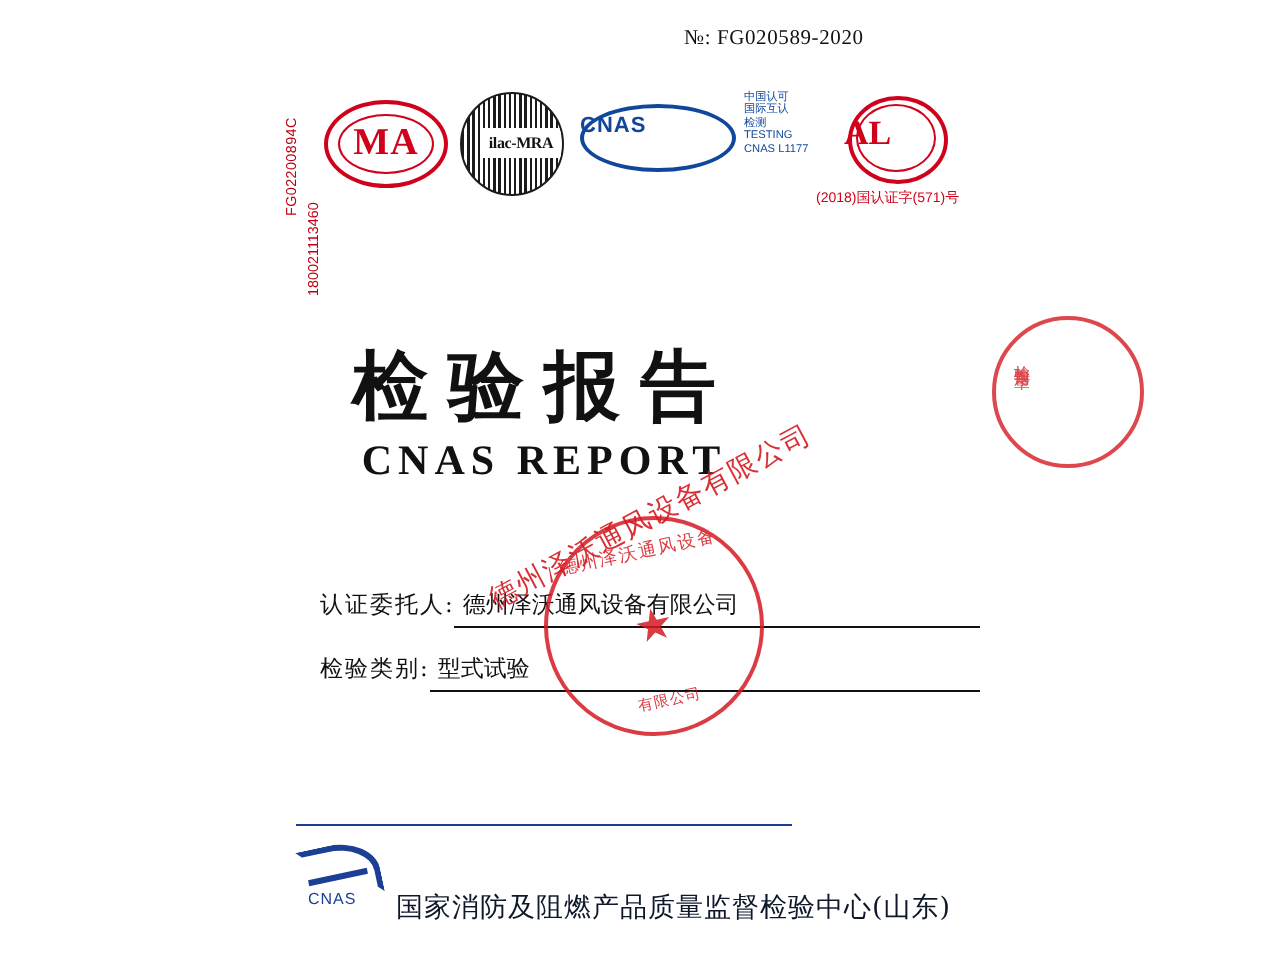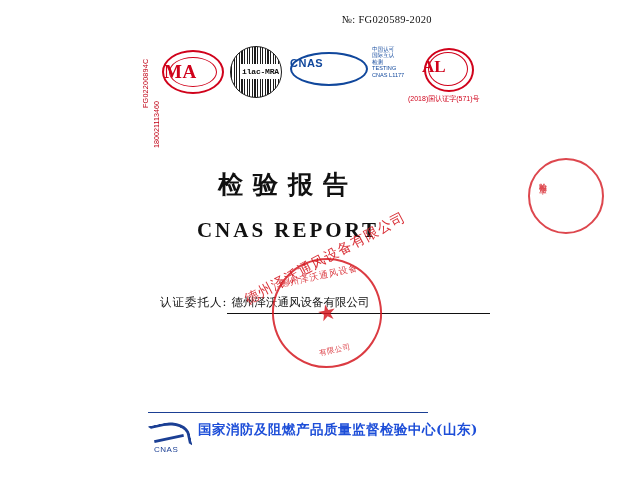--- a/index.html
+++ b/index.html
@@ -15,21 +15,20 @@
     color: #111;
     position: relative;
   }
 
   
   .page {
     position: absolute;
     left: 0; top: 0;
     width: 544px; height: 480px;
     background: #fff;
-    padding-left: 32px;
   }
 
   
   .report-no {
     position: absolute;
     top: 14px;
     left: 342px;
     font-size: 10.5px;
     letter-spacing: 0.3px;
     color: #111;
@@ -83,20 +82,21 @@
     width: 58px; height: 40px;
     border: 2.2px solid #d0021b;
     border-radius: 50%;
     color: #d0021b;
     font-family: "Liberation Serif", serif;
     font-weight: bold;
     font-size: 19px;
     letter-spacing: 0.5px;
     display: flex;
     align-items: center;
+    justify-content: center;
   }
   .cma .inner-line {
     position: absolute;
     left: 5px; right: 5px; top: 5px; bottom: 5px;
     border: 1px solid #d0021b;
     border-radius: 50%;
   }
 
   
   .ilac {
@@ -107,21 +107,21 @@
     background:
       repeating-linear-gradient(90deg,#1b1b1b 0 1.2px, #ffffff 1.2px 2.6px);
     border: 1px solid #1b1b1b;
     overflow: hidden;
   }
   .ilac .band {
     position: absolute;
     left: 9px; right: 0; top: 17px; height: 15px;
     background: #fff;
     display: flex; align-items: center; justify-content: center;
-    font-family: Liberation Mono, monospace;
+    font-family: Liberation Serif, serif;
     font-weight: bold;
     font-size: 8px;
     color: #111;
     letter-spacing: -0.2px;
   }
 
   
   .cnas {
     position: absolute;
     left: 150px; top: 6px;
@@ -193,21 +193,21 @@
   }
 
   
   .title-cn {
     position: absolute;
     top: 168px;
     left: 0; right: 0;
     text-align: center;
     font-family: "DejaVu Serif", serif;
     font-weight: bold;
-    font-size: 25px;
+    font-size: 38px;
     letter-spacing: 10px;
     color: #111;
   }
   .title-en {
     position: absolute;
     top: 218px;
     left: 0; right: 0;
     text-align: center;
     font-family: "Liberation Serif", serif;
     font-weight: bold;
@@ -361,25 +361,26 @@
   .sdqi-logo .abbr {
     position: absolute;
     left: 6px; top: 25px;
     font-family: "Liberation Sans", sans-serif;
     font-size: 8px;
     color: #1b3f94;
     letter-spacing: 0.5px;
   }
   .footer-text .cn {
     font-family: "DejaVu Serif", serif;
-    font-weight: bold;
+    font-weight: normal;
     font-size: 13.5px;
-    color: #1d4ed8;
+    color: #0f172a;
     letter-spacing: 0.5px;
     line-height: 18px;
+    margin-top: 25px;
   }
   .footer-text .en {
     font-family: "Liberation Serif", serif;
     font-size: 7.2px;
     color: #1b3f94;
     letter-spacing: 0.1px;
     line-height: 10px;
   }
 </style>
 </head>
@@ -429,20 +430,24 @@
 
   <div class="edge-seal">
     <div class="t">检验专用章</div>
   </div>
 
   <div class="fields">
     <div class="field-row">
       <span class="field-label">认证委托人:</span>
       <span class="field-value">德州泽沃通风设备有限公司</span>
     </div>
+    <div class="field-row">
+      <span class="field-label">检验类别:</span>
+      <span class="field-value">型式试验</span>
+    </div>
   </div>
 
   <div class="seal">
     <div class="arc-top">德州泽沃通风设备</div>
     <div class="star">★</div>
     <div class="arc-bottom">有限公司</div>
   </div>
   <div class="diag-stamp">德州泽沃通风设备有限公司</div>
 
   <div class="footer-rule"></div>

